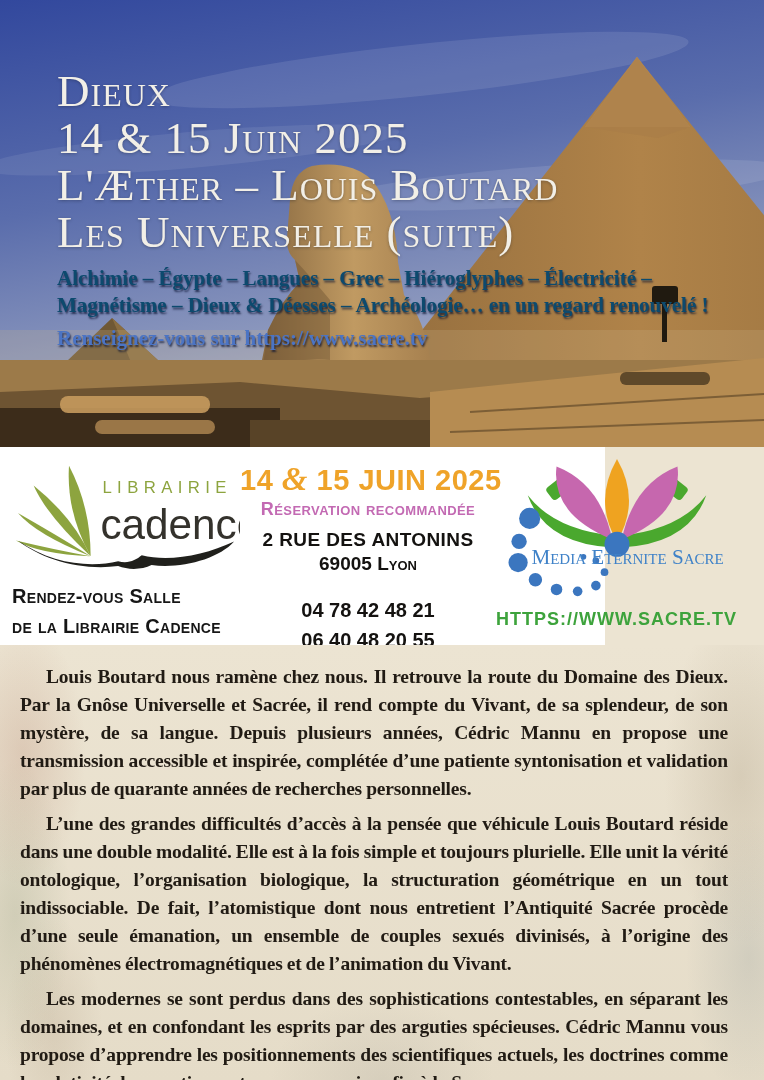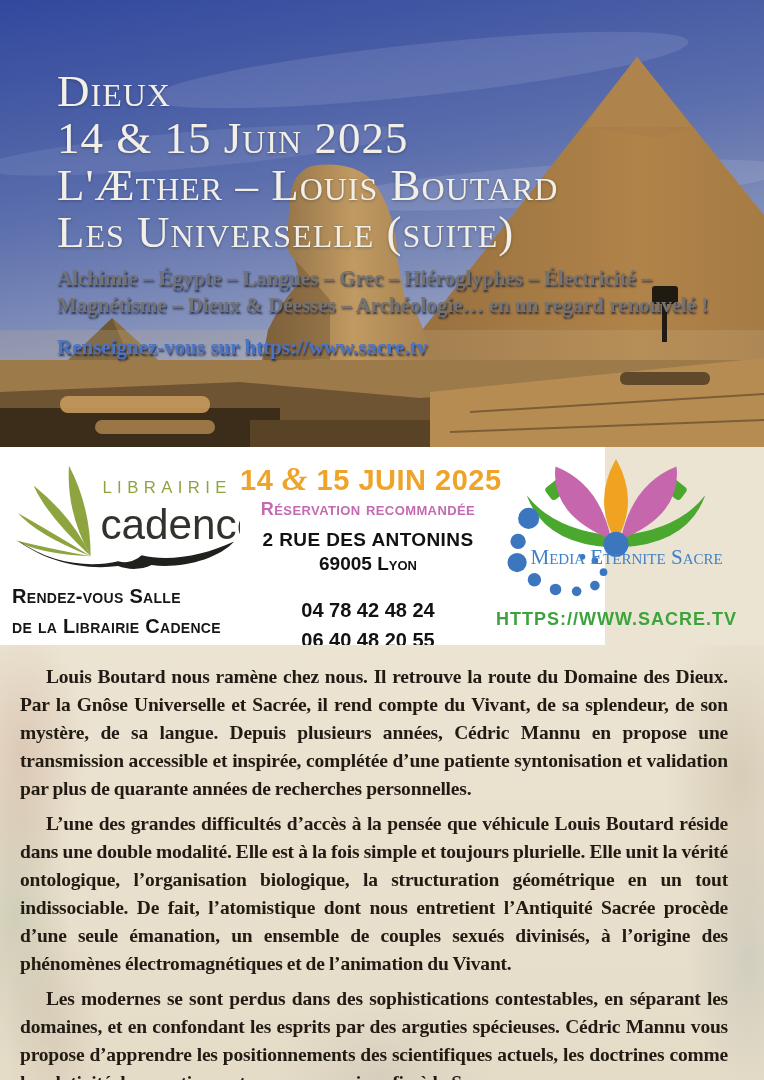--- a/index.html
+++ b/index.html
@@ -7,31 +7,31 @@
           background:#ece4d2;font-family:"Liberation Sans",sans-serif;}
 
   
   .hero{position:relative;width:764px;height:447px;overflow:hidden;}
   .hero svg.scene{position:absolute;inset:0;display:block;}
   .hero-text{position:absolute;left:57px;top:68px;right:20px;}
   .title-line{font-family:"Liberation Serif",serif;font-variant:small-caps;
               font-size:45px;line-height:47px;color:#f2efe7;letter-spacing:1px;
               text-shadow:0 1px 3px rgba(20,25,40,.35);white-space:nowrap;}
   .topics{margin-top:9px;font-family:"Liberation Serif",serif;font-weight:bold;
-          font-size:21px;line-height:27px;color:#737373;
+          font-size:21px;line-height:27px;color:#0c4a6e;
           text-shadow:1px 2px 2px rgba(10,18,48,.75);}
-  .info-line{margin-top:16px;font-family:"Liberation Serif",serif;font-weight:bold;
+  .info-line{margin-top:7px;font-family:"Liberation Serif",serif;font-weight:bold;
           font-size:21px;color:#4b74c4;text-shadow:1px 2px 2px rgba(10,18,48,.75);}
 
   
   .band{position:relative;width:605px;height:198px;background:#ffffff;display:flex;}
   .col{box-sizing:border-box;}
   .col-left{width:254px;padding:10px 0 0 12px;}
   .col-mid{width:256px;text-align:center;padding-top:14px;}
-  .col-right{width:254px;text-align:center;padding-top:6px;}
+  .col-right{width:254px;text-align:right;padding-top:6px;}
 
   .venue{margin-top:8px;font-weight:bold;font-variant:small-caps;
          font-size:20px;line-height:30px;color:#161616;letter-spacing:.3px;}
 
   .date-line{font-size:29px;font-weight:bold;color:#efa329;letter-spacing:.5px;
              text-transform:uppercase;white-space:nowrap;}
   .date-line .amp{font-family:"Liberation Serif",serif;font-style:italic;font-size:33px;}
   .resa-line{margin-top:1px;font-size:18px;font-weight:bold;font-variant:small-caps;
              color:#c36ab3;letter-spacing:.4px;white-space:nowrap;}
   .addr1{margin-top:9px;font-size:19px;font-weight:bold;color:#141210;
@@ -149,21 +149,21 @@
         <div>de la Librairie Cadence</div>
       </div>
     </div>
 
     <div class="col col-mid">
       <div class="date-line"><span>14</span> <span class="amp">&amp;</span> <span>15 juin 2025</span></div>
       <div class="resa-line">Réservation recommandée</div>
       <div class="addr1">2 rue des Antonins</div>
       <div class="addr2">69005 Lyon</div>
       <div class="phones">
-        <div>04 78 42 48 24</div>
+        <div>04 78 42 48 21</div>
         <div>06 40 48 20 55</div>
       </div>
     </div>
 
     <div class="col col-right">
       <svg width="240" height="150" viewBox="0 0 250 156">
         <g>
           <g fill="#4aa82e">
             <rect x="52" y="28" width="26" height="16" rx="4" transform="rotate(-38 65 36)"></rect>
             <rect x="172" y="28" width="26" height="16" rx="4" transform="rotate(38 185 36)"></rect>

